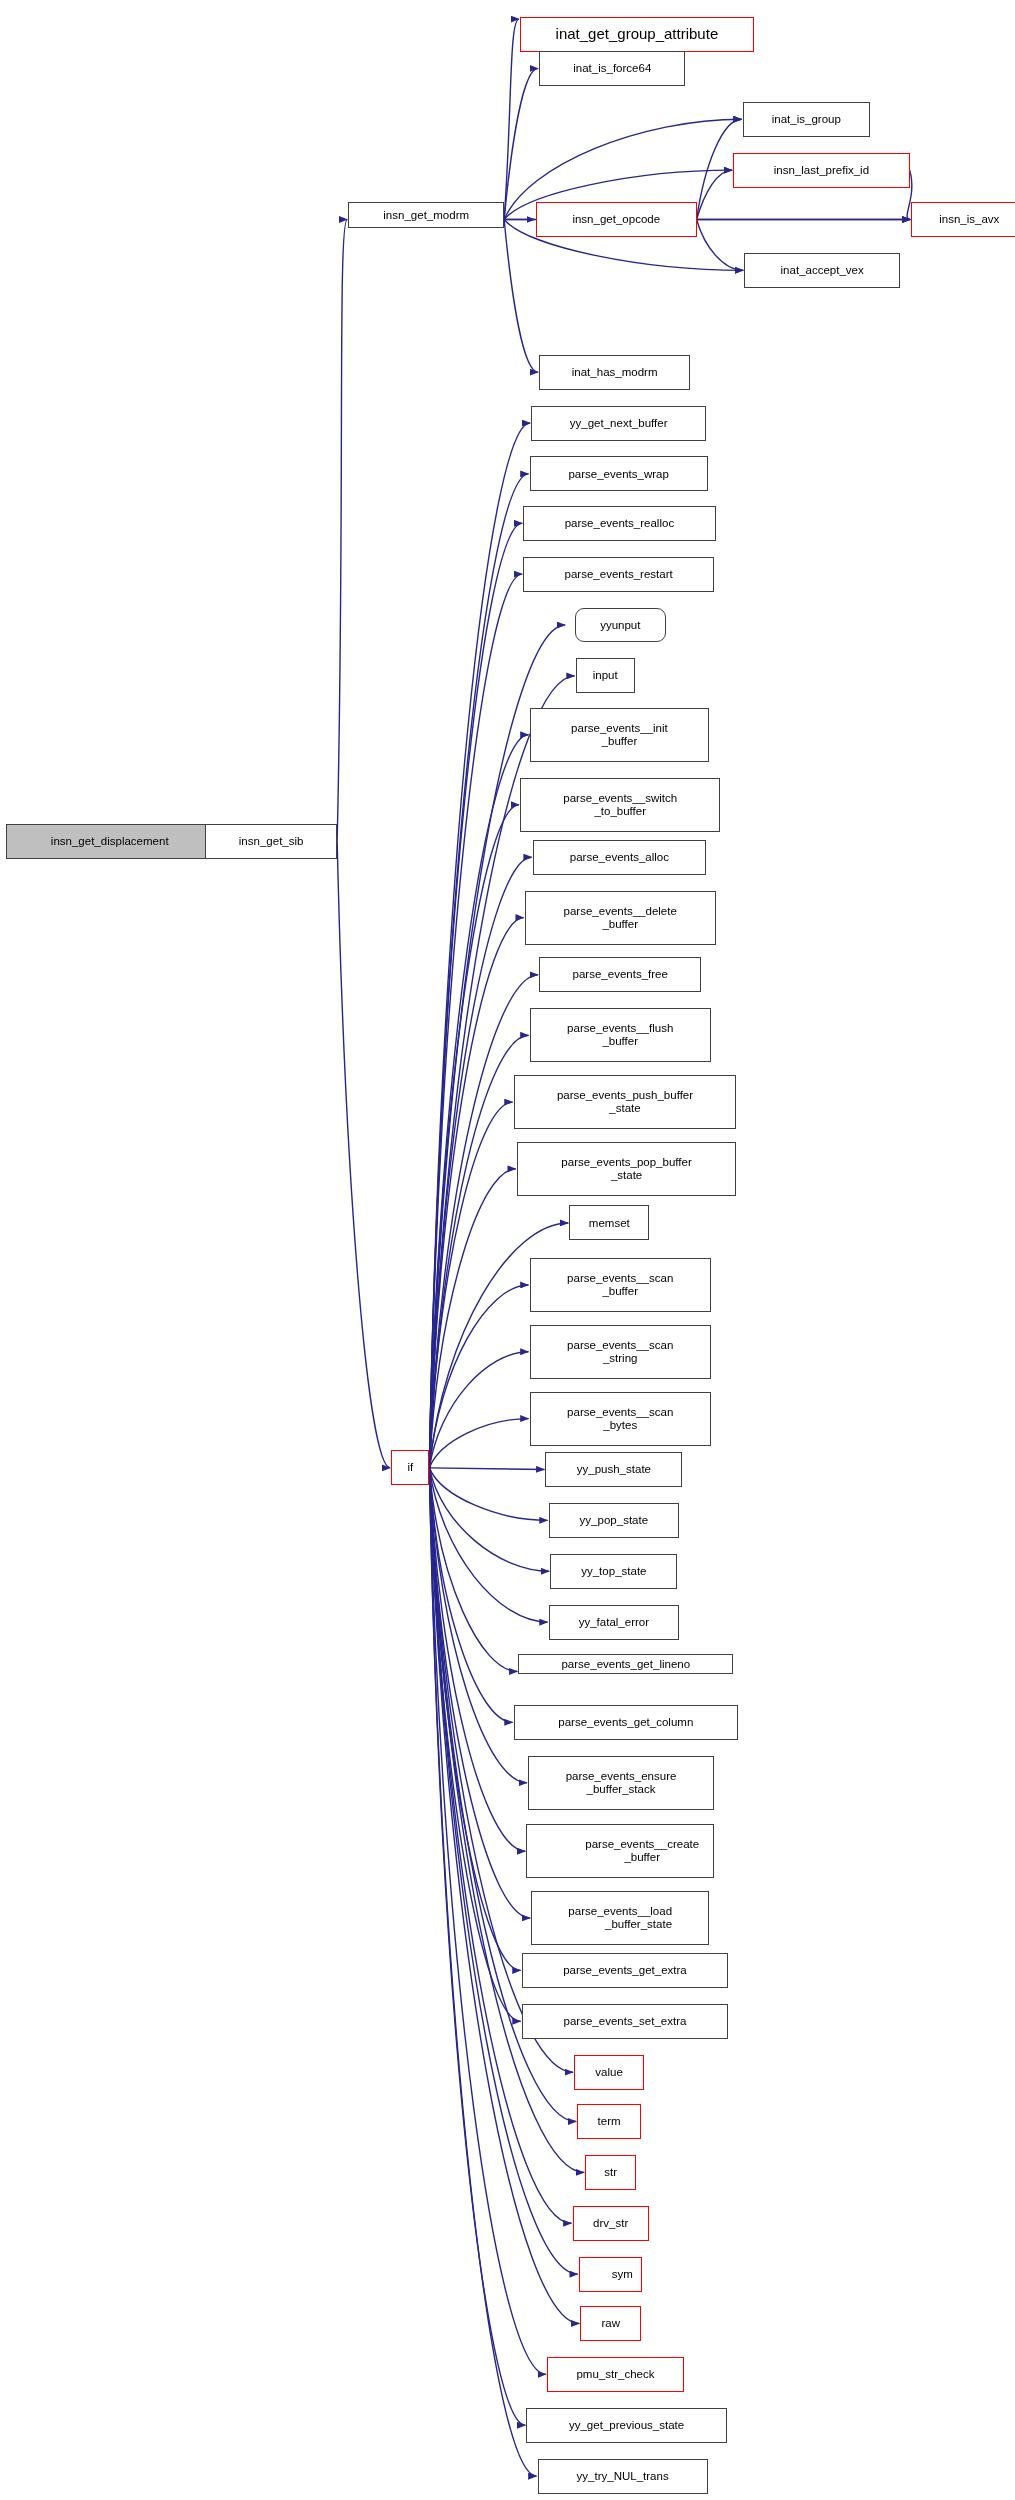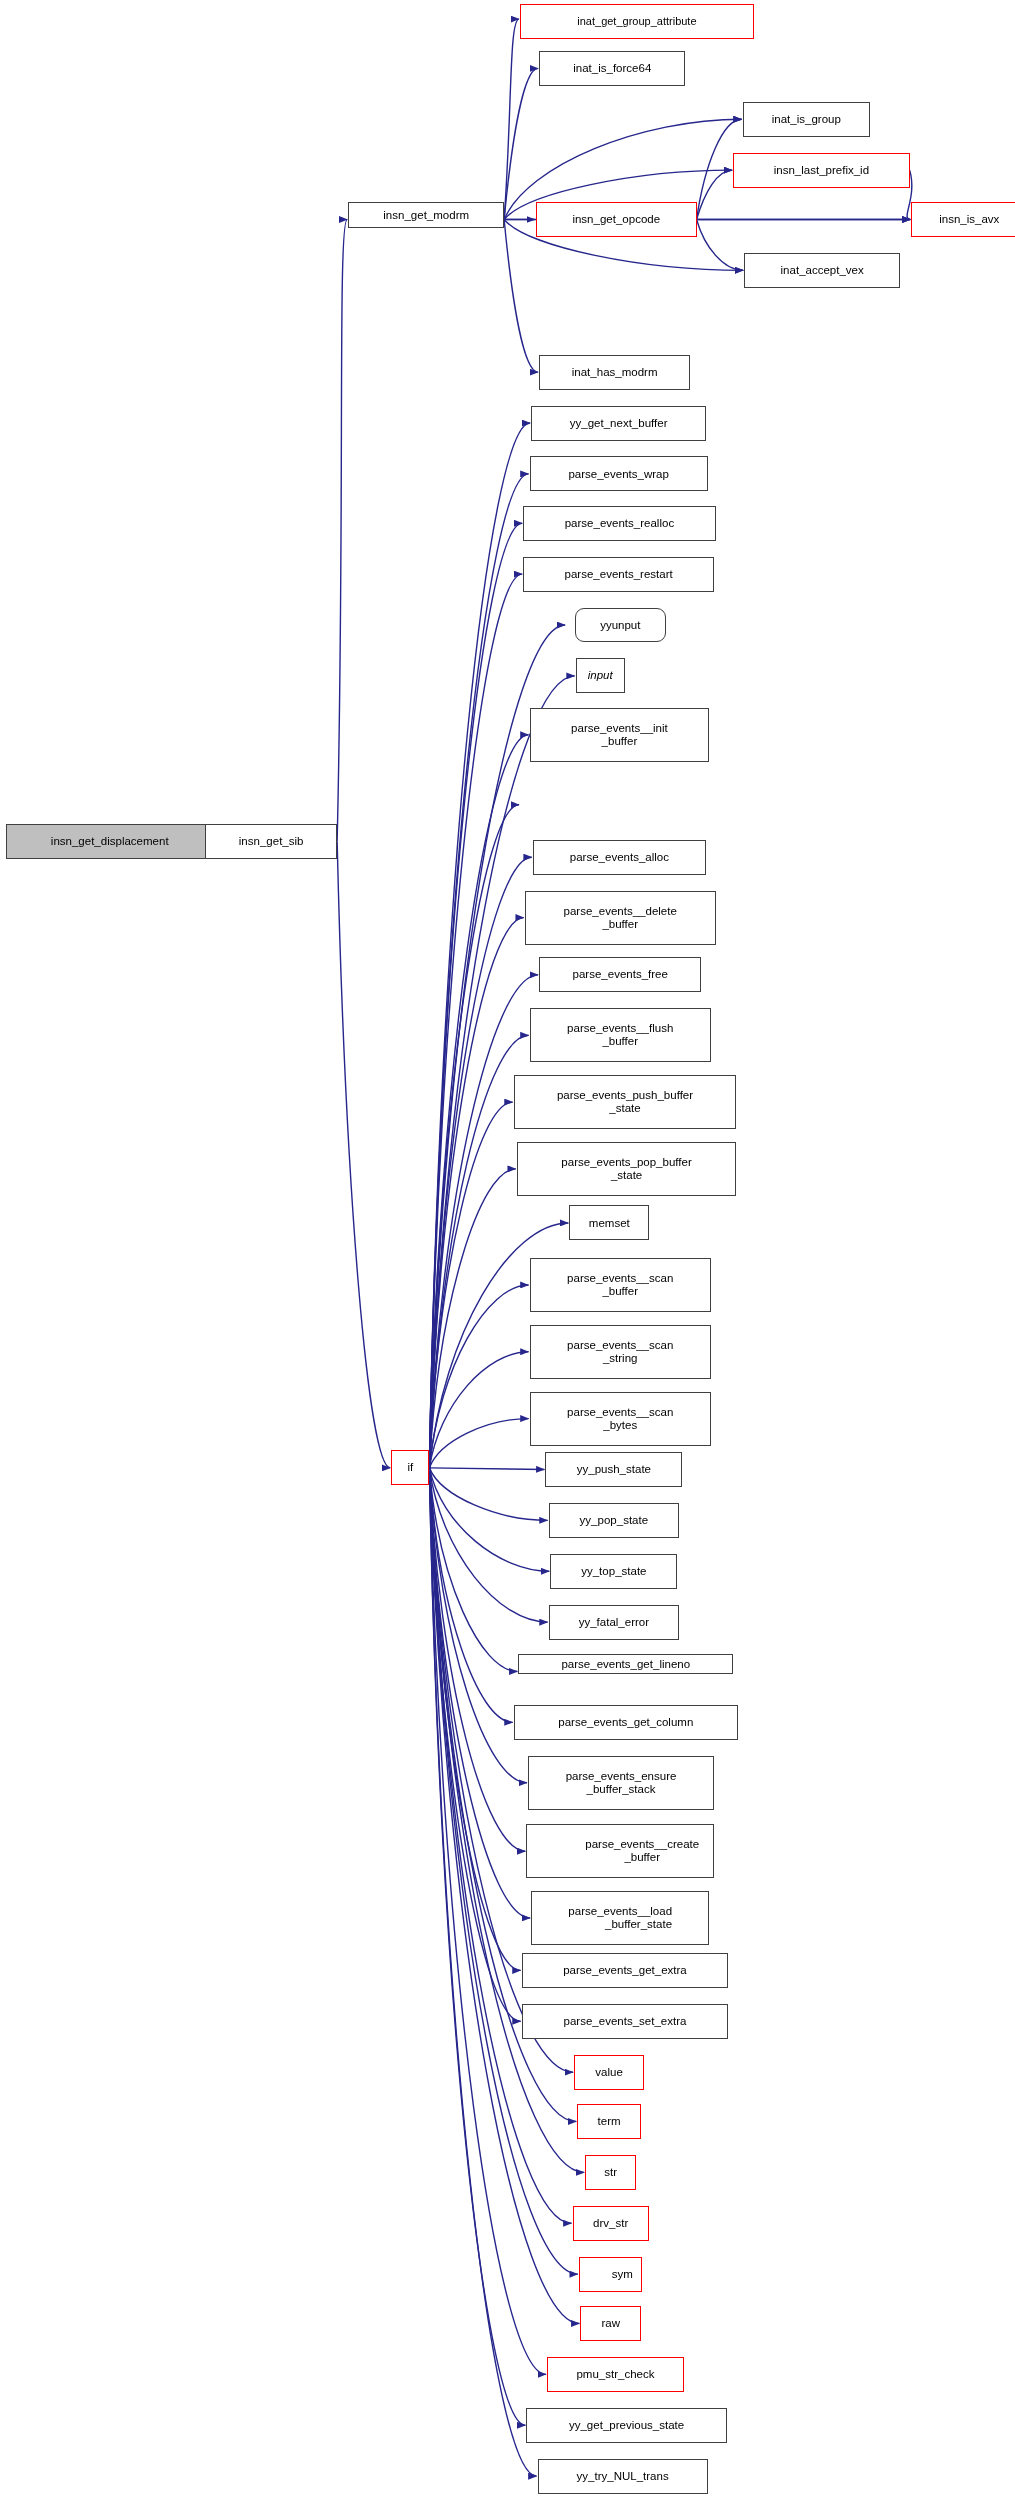--- a/index.html
+++ b/index.html
@@ -113,36 +113,38 @@
       <path d="M429.3893129770992,1467.8753180661577 C444.2384223918575,1911.3390585241732 515.5141475826972,2274.173027989822 577.8804071246819,2274.173027989822" fill="none" stroke="#26268c" stroke-width="1.4" marker-end="url(#ah)"></path>
       <path d="M429.3893129770992,1467.8753180661577 C444.3974554707379,1938.4541984732823 516.4365394402035,2323.473282442748 579.470737913486,2323.473282442748" fill="none" stroke="#26268c" stroke-width="1.4" marker-end="url(#ah)"></path>
       <path d="M429.3893129770992,1467.8753180661577 C441.0577608142494,1966.4440203562342 497.06631043256994,2374.3638676844785 546.0737913486005,2374.3638676844785" fill="none" stroke="#26268c" stroke-width="1.4" marker-end="url(#ah)"></path>
       <path d="M429.3893129770992,1467.8753180661577 C438.99033078880404,1994.4338422391857 485.0752162849873,2425.2544529262086 525.3994910941476,2425.2544529262086" fill="none" stroke="#26268c" stroke-width="1.4" marker-end="url(#ah)"></path>
       <path d="M429.3893129770992,1467.8753180661577 C440.1035623409669,2022.4236641221373 491.5319592875318,2476.1450381679388 536.5318066157761,2476.1450381679388" fill="none" stroke="#26268c" stroke-width="1.4" marker-end="url(#ah)"></path>
     </svg>
 <div class="node root" style="left: 6.36132px; top: 823.791px; width: 206.743px; height: 34.9873px; font-size: 11.5219px; line-height: 12.8181px; background: rgb(191, 191, 191); border-color: rgb(64, 64, 64); color: rgb(0, 0, 0);">insn_get_displacement</div>
     <div class="node" style="left: 205.153px; top: 823.791px; width: 131.997px; height: 34.9873px; font-size: 11.5219px; line-height: 12.8181px; border-color: rgb(64, 64, 64); color: rgb(0, 0, 0);">insn_get_sib</div>
     <div class="node" style="left: 348.282px; top: 201.972px; width: 155.852px; height: 26px; font-size: 11.5219px; line-height: 12.8181px; border-color: rgb(64, 64, 64); color: rgb(0, 0, 0);">insn_get_modrm</div>
     <div class="node red" style="left: 535.941px; top: 201.972px; width: 160.623px; height: 34.9873px; font-size: 11.5219px; line-height: 12.8181px; border-color: rgb(255, 0, 0); color: rgb(0, 0, 0);">insn_get_opcode</div>
-    <div class="node red" style="left: 520.038px; top: 4px; width: 233.779px; height: 34.9873px; font-size: 11px; line-height: 12.8181px; border-color: rgb(255, 0, 0); color: rgb(0, 0, 0);">inat_get_group_attribute</div>
+    <div class="node red" style="left: 520.038px; top: 17px; width: 233.779px; height: 34.9873px; font-size: 15px; line-height: 12.8181px; border-color: rgb(255, 0, 0); color: rgb(0, 0, 0);">inat_get_group_attribute</div>
     <div class="node" style="left: 539.122px; top: 50.8906px; width: 146.31px; height: 34.9873px; font-size: 11.5219px; line-height: 12.8181px; border-color: rgb(64, 64, 64); color: rgb(0, 0, 0);">inat_is_force64</div>
     <div class="node" style="left: 742.684px; top: 101.781px; width: 127.226px; height: 34.9873px; font-size: 11.5219px; line-height: 12.8181px; border-color: rgb(64, 64, 64); color: rgb(0, 0, 0);">inat_is_group</div>
     <div class="node red" style="left: 733.142px; top: 152.672px; width: 176.527px; height: 34.9873px; font-size: 11.5219px; line-height: 12.8181px; border-color: rgb(255, 0, 0); color: rgb(0, 0, 0);">insn_last_prefix_id</div>
     <div class="node red" style="left: 911.26px; top: 201.972px; width: 116.094px; height: 34.9873px; font-size: 11.5219px; line-height: 12.8181px; border-color: rgb(255, 0, 0); color: rgb(0, 0, 0);">insn_is_avx</div>
     <div class="node" style="left: 744.275px; top: 252.863px; width: 155.852px; height: 34.9873px; font-size: 11.5219px; line-height: 12.8181px; border-color: rgb(64, 64, 64); color: rgb(0, 0, 0);">inat_accept_vex</div>
     <div class="node" style="left: 539.122px; top: 354.644px; width: 151.081px; height: 34.9873px; font-size: 11.5219px; line-height: 12.8181px; border-color: rgb(64, 64, 64); color: rgb(0, 0, 0);">inat_has_modrm</div>
     <div class="node red" style="left: 391.221px; top: 1450.38px; width: 38.1679px; height: 34.9873px; font-size: 11.5219px; line-height: 12.8181px; border-color: rgb(255, 0, 0); color: rgb(0, 0, 0);">if</div>
     <div class="node" style="left: 531.17px; top: 405.534px; width: 174.936px; height: 34.9873px; font-size: 11.5219px; line-height: 12.8181px; border-color: rgb(64, 64, 64); color: rgb(0, 0, 0);">yy_get_next_buffer</div>
     <div class="node" style="left: 529.58px; top: 456.425px; width: 178.117px; height: 34.9873px; font-size: 11.5219px; line-height: 12.8181px; border-color: rgb(64, 64, 64); color: rgb(0, 0, 0);">parse_events_wrap</div>
     <div class="node" style="left: 523.219px; top: 505.725px; width: 192.43px; height: 34.9873px; font-size: 11.5219px; line-height: 12.8181px; border-color: rgb(64, 64, 64); color: rgb(0, 0, 0);">parse_events_realloc</div>
     <div class="node" style="left: 523.219px; top: 556.616px; width: 190.84px; height: 34.9873px; font-size: 11.5219px; line-height: 12.8181px; border-color: rgb(64, 64, 64); color: rgb(0, 0, 0);">parse_events_restart</div>
     <div class="node" style="left: 575px; top: 607.506px; width: 90.6489px; height: 34.9873px; font-size: 11.5219px; line-height: 12.8181px; border-color: rgb(64, 64, 64); color: rgb(0, 0, 0); border-radius: 9px;">yyunput</div>
-    <div class="node" style="left: 575.7px; top: 658.397px; width: 49px; height: 34.9873px; font-size: 11.5219px; line-height: 12.8181px; border-color: rgb(64, 64, 64); color: rgb(0, 0, 0); font-style: italic;">input</div>
+    <div class="node" style="left: 575.7px; top: 658.397px; width: 59px; height: 34.9873px; font-size: 11.5219px; line-height: 12.8181px; border-color: rgb(64, 64, 64); color: rgb(0, 0, 0);">input</div>
     <div class="node" style="left: 529.58px; top: 707.697px; width: 179.707px; height: 54.0712px; font-size: 11.5219px; line-height: 12.8181px; border-color: rgb(64, 64, 64); color: rgb(0, 0, 0);">parse_events__init
 _buffer</div>
+    <div class="node" style="left: 520.038px; top: 777.672px; width: 200.382px; height: 54.0712px; font-size: 11.5219px; line-height: 12.8181px; border-color: rgb(64, 64, 64); color: rgb(0, 0, 0);">parse_events__switch
+_to_buffer</div>
     <div class="node" style="left: 532.761px; top: 839.695px; width: 173.346px; height: 34.9873px; font-size: 11.5219px; line-height: 12.8181px; border-color: rgb(64, 64, 64); color: rgb(0, 0, 0);">parse_events_alloc</div>
     <div class="node" style="left: 524.809px; top: 890.585px; width: 190.84px; height: 54.0712px; font-size: 11.5219px; line-height: 12.8181px; border-color: rgb(64, 64, 64); color: rgb(0, 0, 0);">parse_events__delete
 _buffer</div>
     <div class="node" style="left: 539.122px; top: 957.379px; width: 162.214px; height: 34.9873px; font-size: 11.5219px; line-height: 12.8181px; border-color: rgb(64, 64, 64); color: rgb(0, 0, 0);">parse_events_free</div>
     <div class="node" style="left: 529.58px; top: 1008.27px; width: 181.298px; height: 54.0712px; font-size: 11.5219px; line-height: 12.8181px; border-color: rgb(64, 64, 64); color: rgb(0, 0, 0);">parse_events__flush
 _buffer</div>
     <div class="node" style="left: 513.677px; top: 1075.06px; width: 222.646px; height: 54.0712px; font-size: 11.5219px; line-height: 12.8181px; border-color: rgb(64, 64, 64); color: rgb(0, 0, 0);">parse_events_push_buffer
 _state</div>
     <div class="node" style="left: 516.858px; top: 1141.86px; width: 219.466px; height: 54.0712px; font-size: 11.5219px; line-height: 12.8181px; border-color: rgb(64, 64, 64); color: rgb(0, 0, 0);">parse_events_pop_buffer
 _state</div>

